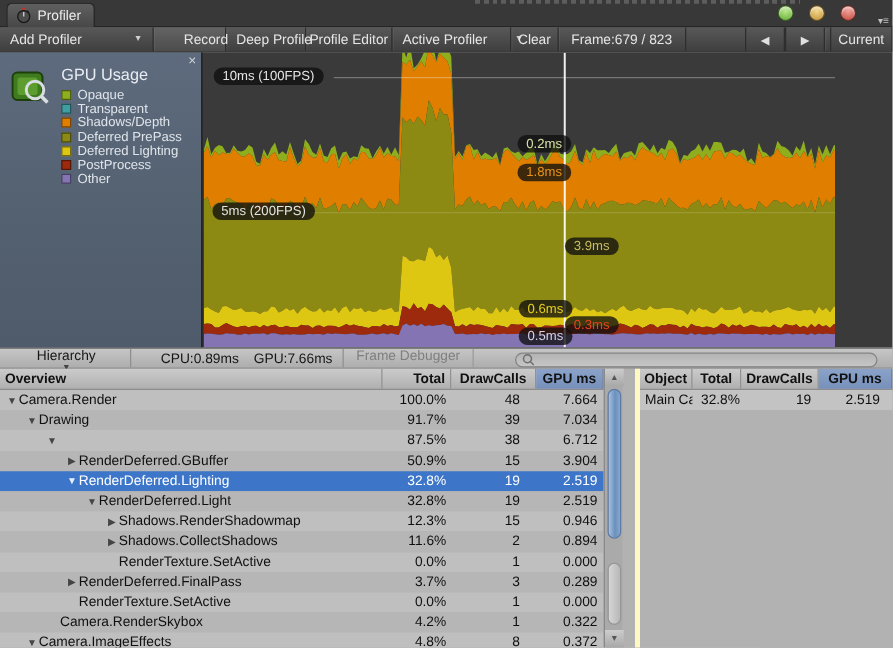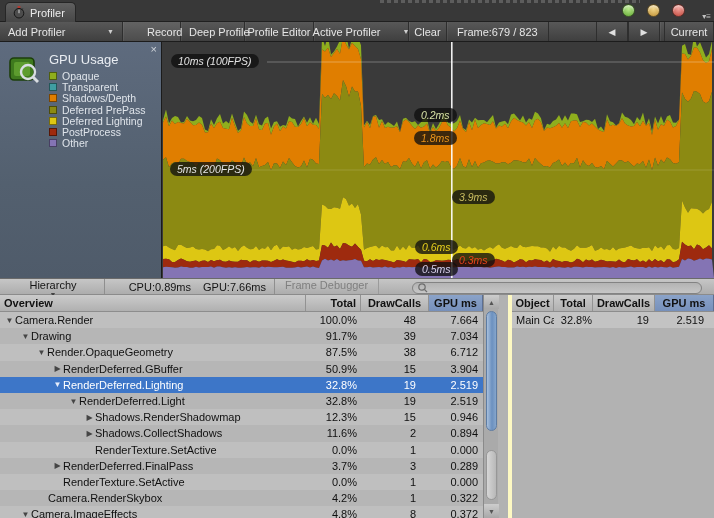--- a/index.html
+++ b/index.html
@@ -35,21 +35,21 @@
   
   .chartwrap{position:absolute;left:0;top:42px;width:714px;height:236px;background:#3a3a3a;}
   .gpupanel{position:absolute;left:0;top:0;width:162px;height:236px;box-sizing:border-box;
        background:linear-gradient(#5e6b7e 0%,#53606f 60%,#4f5b6a 100%);border-right:1px solid #1b1b1b;}
   .panel-close{position:absolute;right:4px;top:2px;color:#cfd4da;font-size:11px;line-height:11px;}
   .gpu-icon{position:absolute;left:9px;top:14px;}
   .gpu-title{position:absolute;left:49px;top:10px;color:#e9edf2;font-size:13px;}
   .legend{position:absolute;left:49px;top:28px;margin:0;padding:0;list-style:none;}
   .legend li{display:flex;align-items:center;gap:5px;height:11.3px;color:#dfe4ea;font-size:10.5px;}
   .legend .sw{width:8px;height:8px;border:1px solid rgba(0,0,0,.45);box-sizing:border-box;}
-  .chartarea{position:absolute;left:163px;top:0;width:551px;height:236px;overflow:hidden;font-style:italic;}
+  .chartarea{position:absolute;left:163px;top:0;width:505px;height:236px;overflow:hidden;}
   .chartarea svg{position:absolute;left:0;top:0;}
   .gl-label,.vpill{position:absolute;background:rgba(16,16,16,.78);border-radius:8px;padding:1px 7px;
        font-size:10.5px;white-space:nowrap;color:#e4e4e4;}
   
   .statsbar{position:absolute;left:0;top:278px;width:714px;height:17px;box-sizing:border-box;
        background:linear-gradient(#c6c6c6,#adadad);border-top:1px solid #6a6a6a;border-bottom:1px solid #8b8b8b;
        display:flex;align-items:center;font-size:11px;color:#151515;}
   .hier{width:105px;display:flex;align-items:center;justify-content:space-between;padding:0 6px 0 8px;box-sizing:border-box;
        border-right:1px solid #8f8f8f;height:100%;flex-direction:column;}
   .hier .dn{font-size:7px;color:#444;}
@@ -126,21 +126,21 @@
       <line x1="6" y1="7.2" x2="6" y2="3.6" stroke="#e0e0e0" stroke-width="1"></line>
     </svg>
     <span>Record</span>
   </div>
   <div class="tbtn" style="width:64px;justify-content:flex-start;">
     <span>Deep Profile</span>
   </div>
   <div class="tbtn" style="width:69px;justify-content:center;">
     <span>Profile Editor</span>
   </div>
-  <div class="tbtn drop" style="width:95px;justify-content:center;">
+  <div class="tbtn drop" style="width:95px;">
     <span>Active Profiler</span>
     <span class="dn">▼</span>
   </div>
   <div class="tbtn" style="width:38px;justify-content:center;">
     <span>Clear</span>
   </div>
   <div class="frame-box">
     <span>Frame:</span>
     <span>679 / 823</span>
   </div>
@@ -264,21 +264,20 @@
             <span class="tri">▼</span>
             <span>Drawing</span>
           </div>
           <div class="c-total">91.7%</div>
           <div class="c-draw">39</div>
           <div class="c-gpu">7.034</div>
         </div>
         <div class="trow even">
           <div class="cell-name" style="padding-left: 36px;">
             <span class="tri">▼</span>
-            <span>Render.OpaqueGeometry</span>
           </div>
           <div class="c-total">87.5%</div>
           <div class="c-draw">38</div>
           <div class="c-gpu">6.712</div>
         </div>
         <div class="trow odd">
           <div class="cell-name" style="padding-left: 52px;">
             <span class="tri">▶</span>
             <span>RenderDeferred.GBuffer</span>
           </div>

